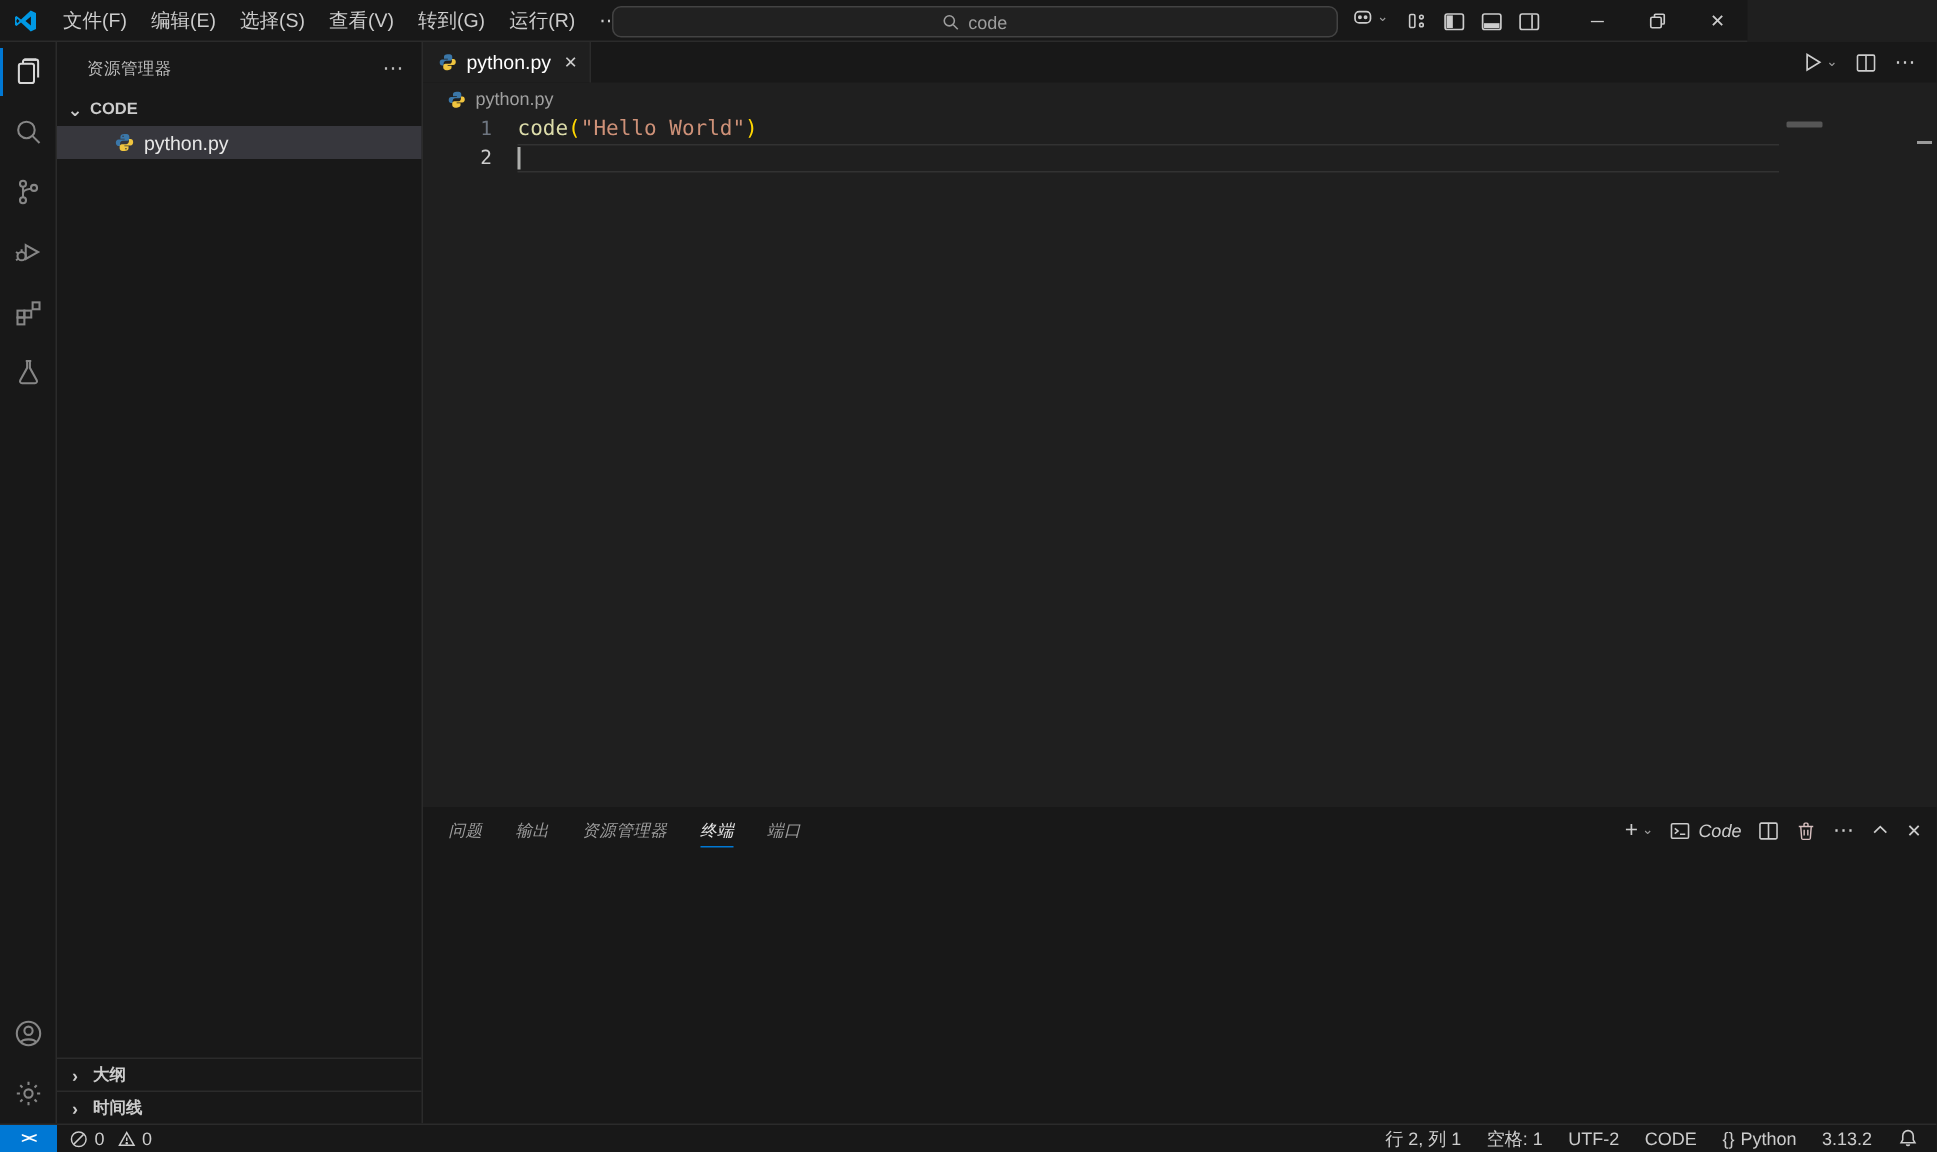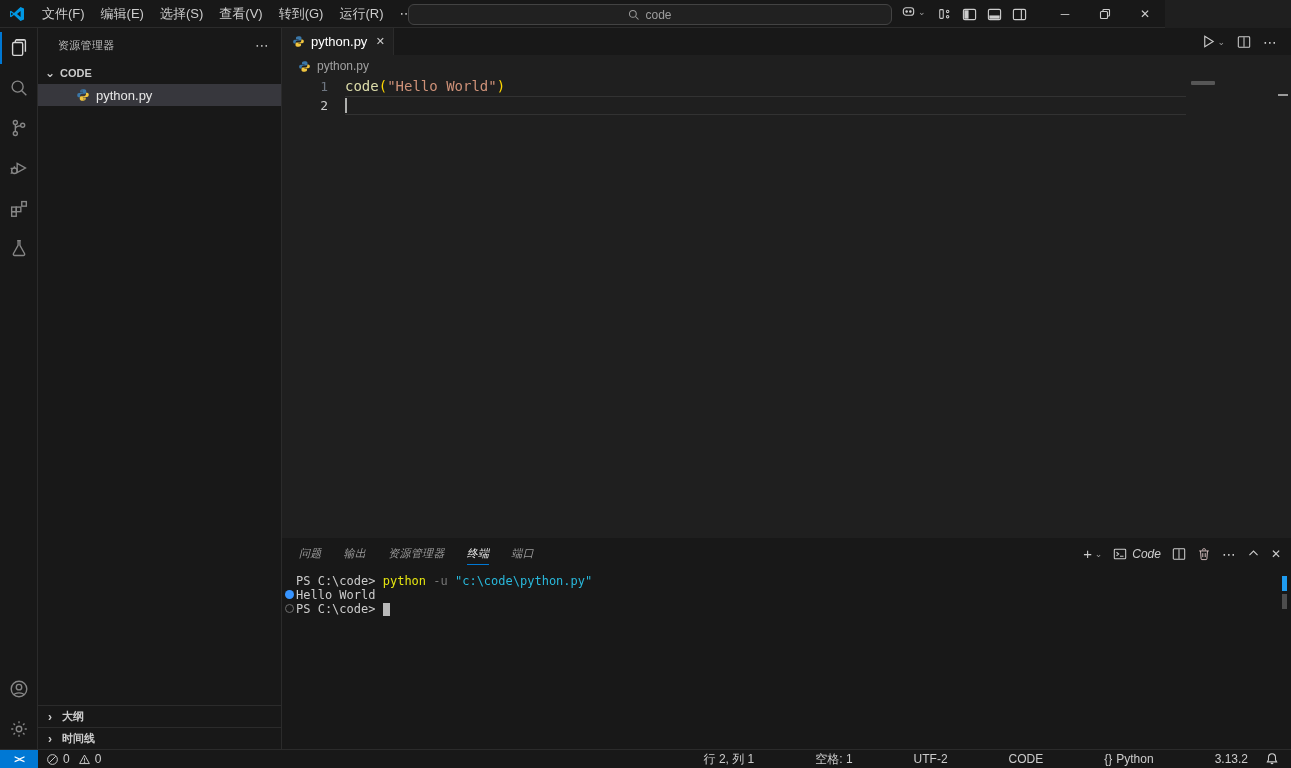--- a/index.html
+++ b/index.html
@@ -85,21 +85,21 @@
   .term-scroll-cyan { position:absolute; right:4px; top:7px; width:5px; height:15px; background:#1f9cf0; }
   .term-scroll-gray { position:absolute; right:4px; top:25px; width:5px; height:15px; background:#4d4d4d; }
 
   
   .statusbar { position:absolute; bottom:0; left:0; width:1291px; height:19px; background:#181818;
     border-top:1px solid #2b2b2b; display:flex; align-items:center; font-size:12px; color:#cccccc; }
   .remote { width:38px; height:19px; background:#0078d4; color:#ffffff; display:flex; align-items:center; justify-content:center;
     font-size:10px; font-weight:bold; letter-spacing:-1px; }
   .sb-left { display:flex; align-items:center; gap:4px; margin-left:8px; }
   .sb-right { margin-left:auto; display:flex; align-items:center; gap:17px; padding-right:12px; }
-  .sb-item { display:flex; align-items:center; gap:4px;margin-left:44px; }
+  .sb-item { display:flex; align-items:center; gap:4px; }
   svg { display:block; }
 </style>
 </head>
 <body>
 
 <div class="titlebar">
   <svg class="vscode-logo" viewBox="0 0 16 16">
     <path fill="#0098e4" d="M11.5 1 5 7 2 4.7l-1 .6v5.4l1 .6L5 9l6.5 6 3.5-1.6V2.6L11.5 1zM2.6 9.5 1.8 8l.8-1.5L4 8 2.6 9.5zM11.6 11 8 8l3.6-3v6z"></path>
   </svg>
   <div class="menu">
@@ -323,27 +323,20 @@
           <svg width="14" height="14" viewBox="0 0 16 16" fill="none" stroke="#d7bfbf" stroke-width="1.1">
             <path d="M2.5 4.5h11M6.5 4V2.8A.8.8 0 0 1 7.3 2h1.4a.8.8 0 0 1 .8.8V4M4 4.5l.7 9a1 1 0 0 0 1 .9h4.6a1 1 0 0 0 1-.9l.7-9M6.6 7v4.5M9.4 7v4.5"></path>
           </svg>
           <span style="font-size:14px">⋯</span>
           <svg width="13" height="13" viewBox="0 0 16 16" fill="none" stroke="#cccccc" stroke-width="1.4">
             <path d="M3 10l5-5 5 5"></path>
           </svg>
           <span style="font-size:12px">✕</span>
         </div>
       </div>
-      <div class="terminal mono">
-        <div class="tline"><span>PS C:\code&gt; </span><span class="t-yellow">python</span><span class="t-dim"> -u </span><span class="t-cyan">"c:\code\python.py"</span></div>
-        <div class="tline"><span class="tdeco filled"></span><span>Hello World</span></div>
-        <div class="tline"><span class="tdeco outline"></span><span>PS C:\code&gt; </span><span class="tcursor"></span></div>
-        <div class="term-scroll-cyan"></div>
-        <div class="term-scroll-gray"></div>
-      </div>
     </div>
   </div>
 </div>
 
 <div class="statusbar">
   <div class="remote">
     <span>&gt;&lt;</span>
   </div>
   <div class="sb-left">
     <svg width="13" height="13" viewBox="0 0 16 16" fill="none" stroke="#cccccc" stroke-width="1.2">

